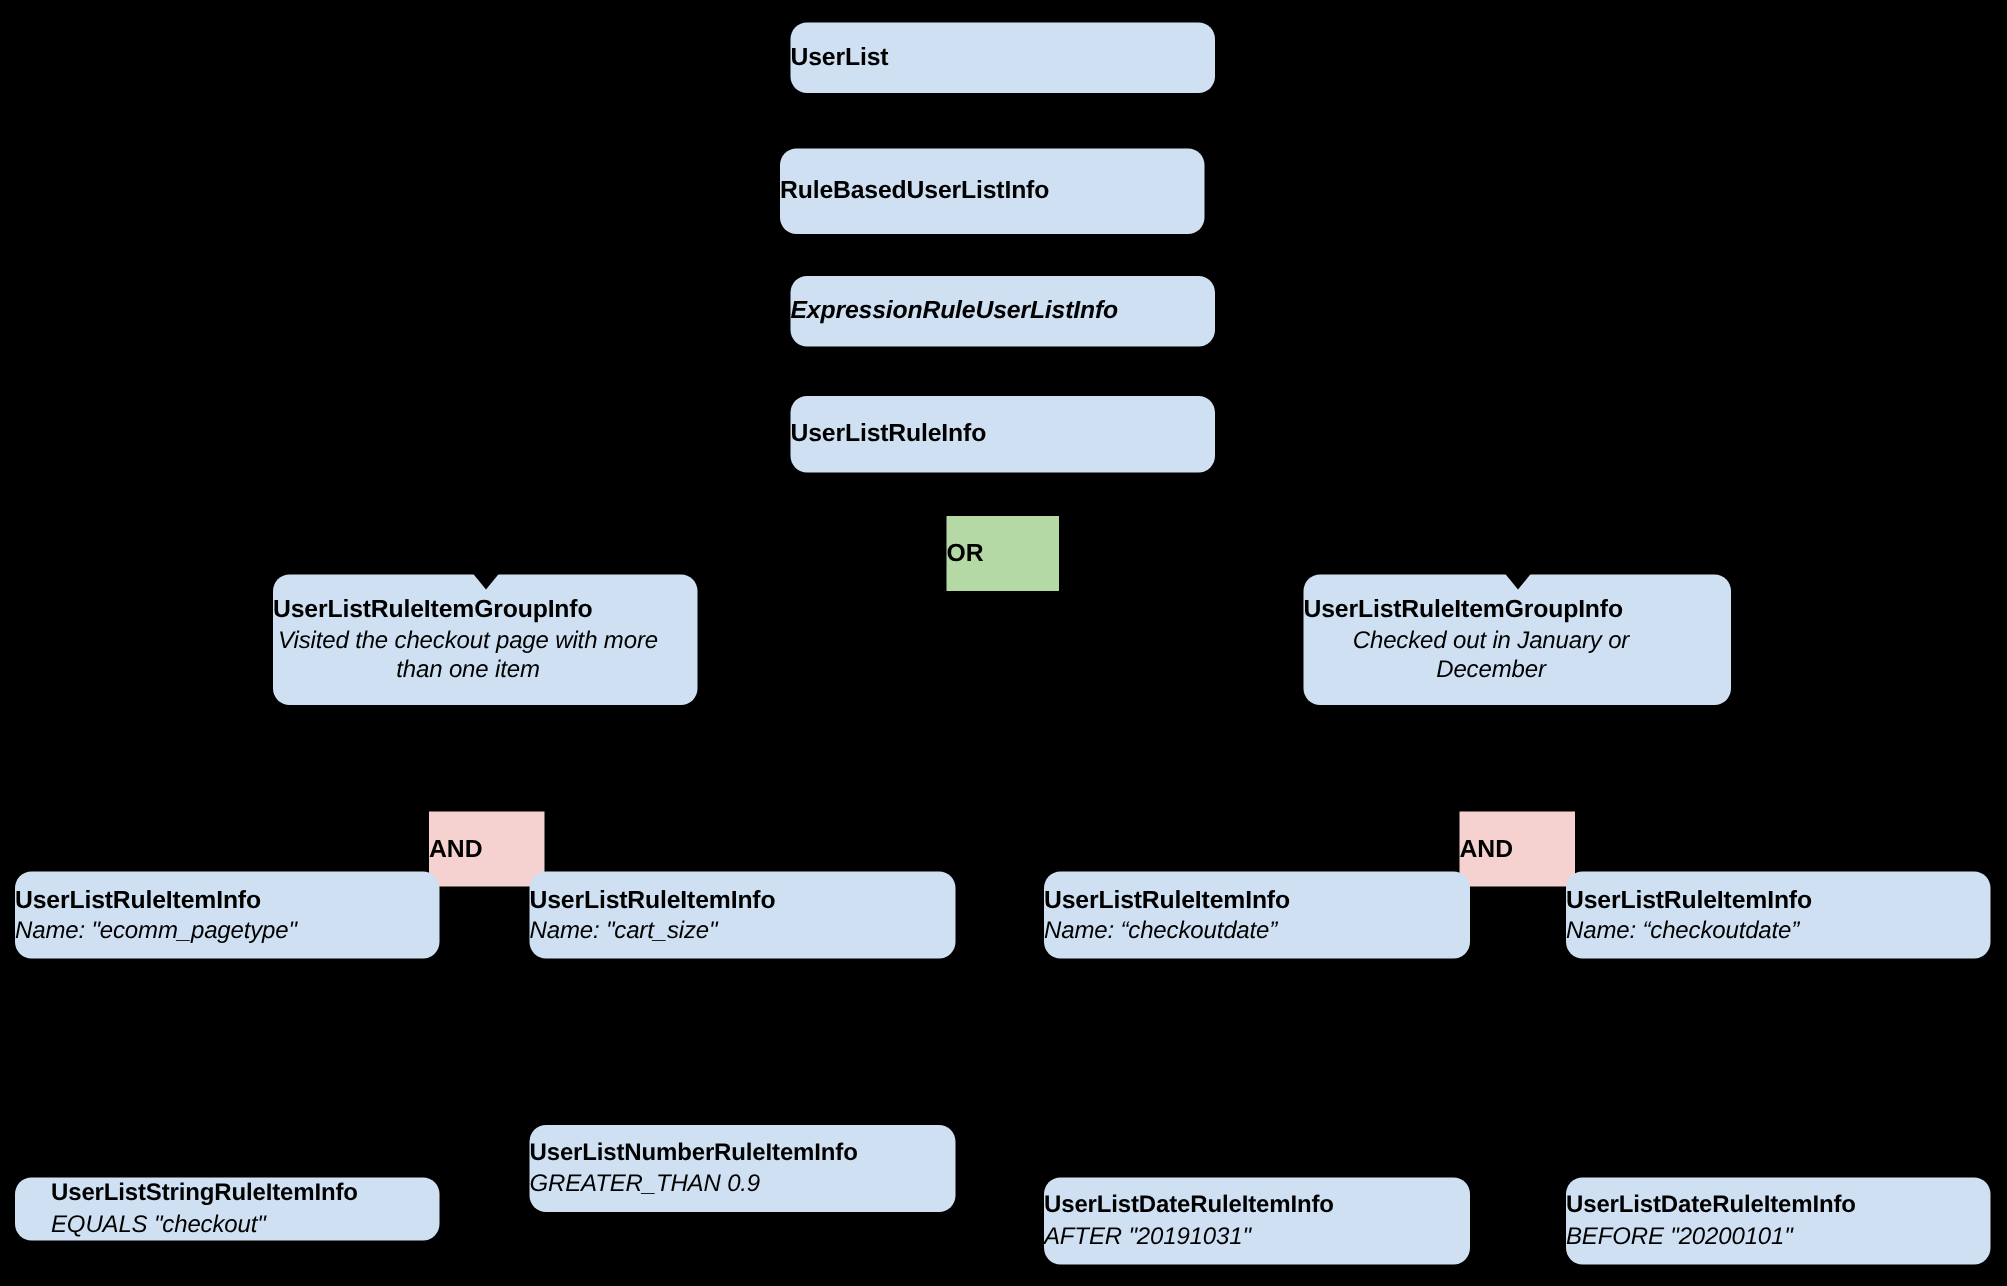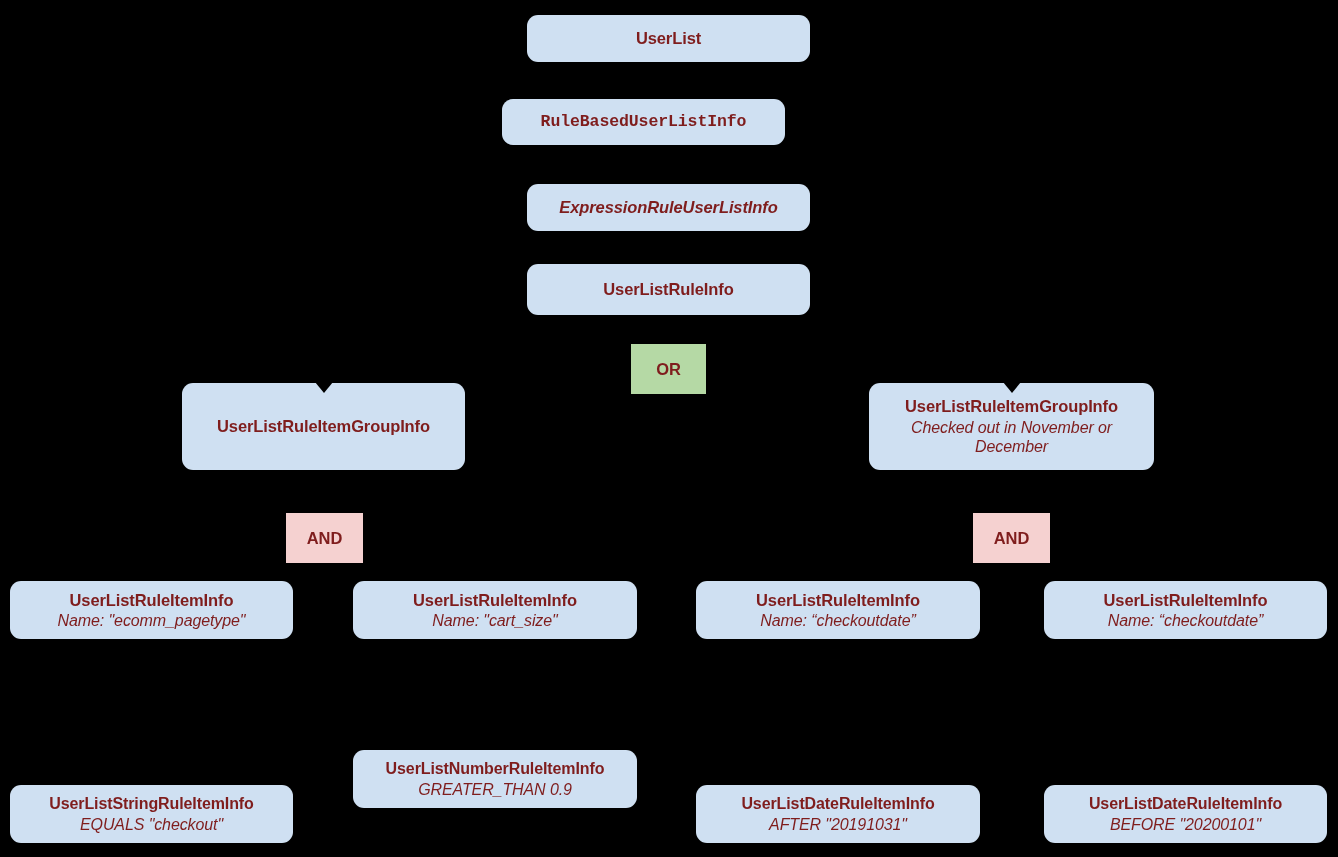--- a/index.html
+++ b/index.html
@@ -21,39 +21,40 @@
     height: 857px;
     background: #000000;
   }
 
   
   .node {
     position: absolute;
     box-sizing: border-box;
     display: flex;
     flex-direction: column;
-    align-items: center;
+    align-items: flex-start;
     justify-content: center;
     text-align: center;
-    color: #7f1d1d;
+    color: #000000;
     line-height: 1.22;
   }
 
   .node.entity {
     background: #cfe0f2;
     border-radius: 11px;
   }
 
   .node.op {
     background: #b5d9a5;
     border-radius: 0;
   }
   .node.op-and {
     background: #f5d1d0;
     border-radius: 0;
+    margin-top: 28px;
   }
 
   .title {
     font-weight: bold;
     font-size: 16.5px;
     letter-spacing: -0.1px;
     white-space: nowrap;
   }
   .title.small {
     font-size: 16px;
@@ -107,45 +108,46 @@
   <div class="connector" style="left:1185px;top:470px; width:2px; height:110px;"></div>
   <div class="connector" style="left:151px; top:639px; width:2px; height:145px;"></div>
   <div class="connector" style="left:494px; top:639px; width:2px; height:145px;"></div>
   <div class="connector" style="left:838px; top:639px; width:2px; height:145px;"></div>
   <div class="connector" style="left:1185px;top:639px; width:2px; height:145px;"></div>
 
   <div class="node entity" style="left:527px; top:15px; width:283px; height:47px;">
     <div class="title">UserList</div>
   </div>
 
-  <div class="node entity" style="left:502px; top:99px; width:283px; height:46px;font-family:Liberation Mono, monospace;">
+  <div class="node entity" style="left:520px; top:99px; width:283px; height:57px;">
     <div class="title">RuleBasedUserListInfo</div>
   </div>
 
   <div class="node entity" style="left:527px; top:184px; width:283px; height:47px;font-style:italic;">
     <div class="title">ExpressionRuleUserListInfo</div>
   </div>
 
   <div class="node entity" style="left:527px; top:264px; width:283px; height:51px;">
     <div class="title">UserListRuleInfo</div>
   </div>
 
   <div class="node op" style="left:631px; top:344px; width:75px; height:50px;">
     <div class="op-label">OR</div>
   </div>
 
   <div class="node entity" style="left:182px; top:383px; width:283px; height:87px;">
     <span class="notch"></span>
     <div class="title">UserListRuleItemGroupInfo</div>
+    <div class="subtitle" style="max-width:260px;">Visited the checkout page with more than one item</div>
   </div>
 
   <div class="node entity" style="left:869px; top:383px; width:285px; height:87px;">
     <span class="notch"></span>
     <div class="title">UserListRuleItemGroupInfo</div>
-    <div class="subtitle" style="max-width:250px;">Checked out in November or December</div>
+    <div class="subtitle" style="max-width:250px;">Checked out in January or December</div>
   </div>
 
   <div class="node op op-and" style="left:286px; top:513px; width:77px; height:50px;">
     <div class="op-label">AND</div>
   </div>
 
   <div class="node op op-and" style="left:973px; top:513px; width:77px; height:50px;">
     <div class="op-label">AND</div>
   </div>
 
@@ -162,21 +164,21 @@
   <div class="node entity" style="left:696px; top:581px; width:284px; height:58px;">
     <div class="title">UserListRuleItemInfo</div>
     <div class="subtitle">Name: “checkoutdate”</div>
   </div>
 
   <div class="node entity" style="left:1044px; top:581px; width:283px; height:58px;">
     <div class="title">UserListRuleItemInfo</div>
     <div class="subtitle">Name: “checkoutdate”</div>
   </div>
 
-  <div class="node entity" style="left:10px; top:785px; width:283px; height:58px;">
+  <div class="node entity" style="left:10px; top:785px; width:283px; height:42px;padding-left:24px;">
     <div class="title small">UserListStringRuleItemInfo</div>
     <div class="subtitle">EQUALS "checkout"</div>
   </div>
 
   <div class="node entity" style="left:353px; top:750px; width:284px; height:58px;">
     <div class="title small">UserListNumberRuleItemInfo</div>
     <div class="subtitle">GREATER_THAN 0.9</div>
   </div>
 
   <div class="node entity" style="left:696px; top:785px; width:284px; height:58px;">

